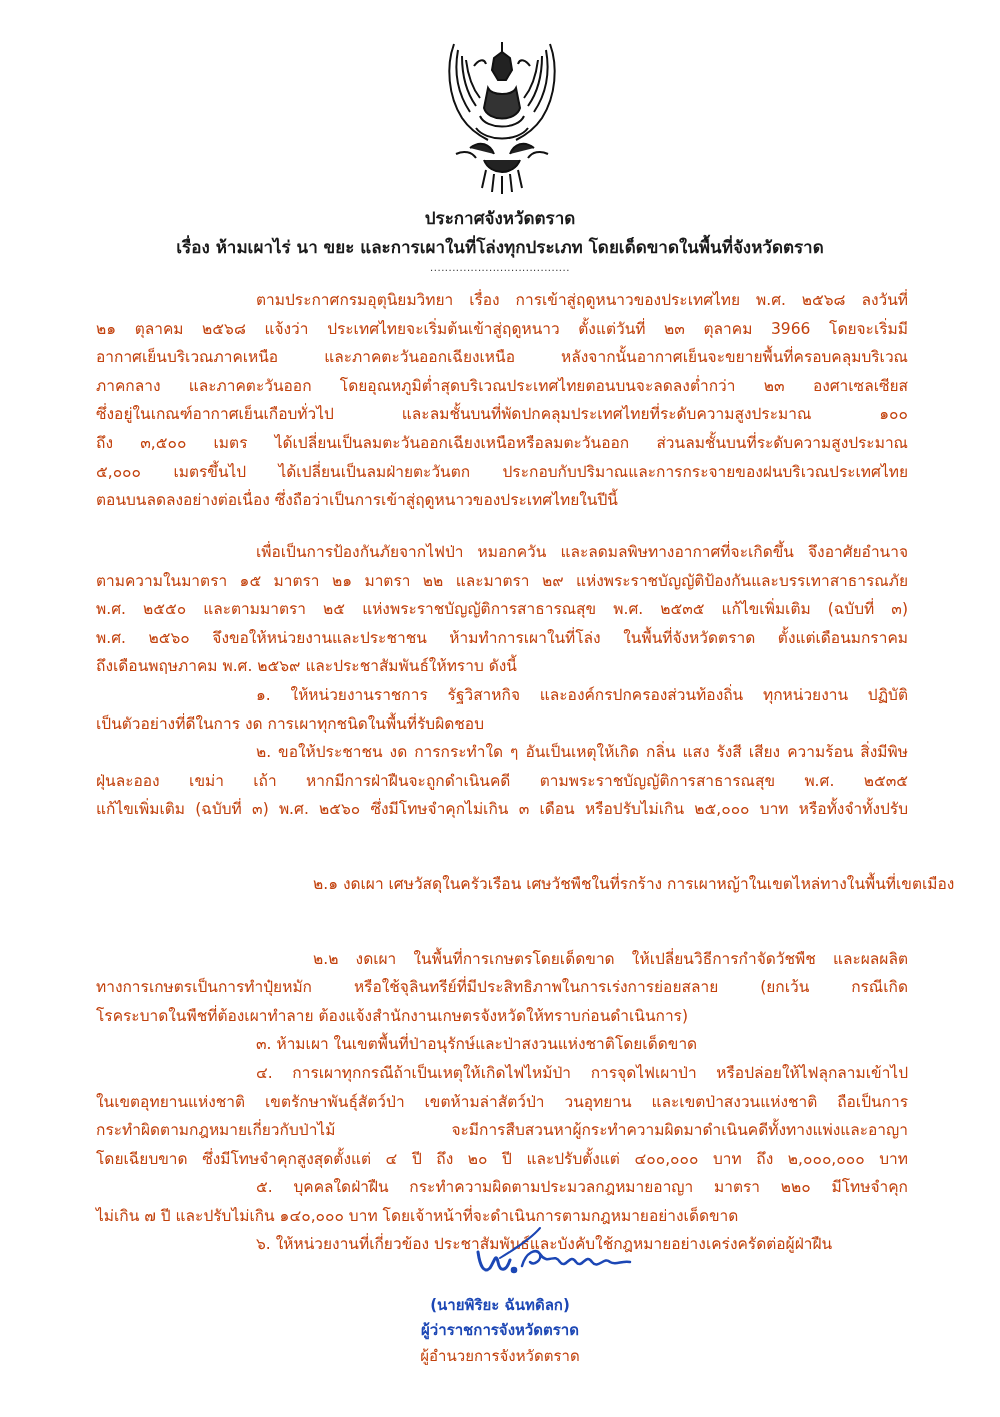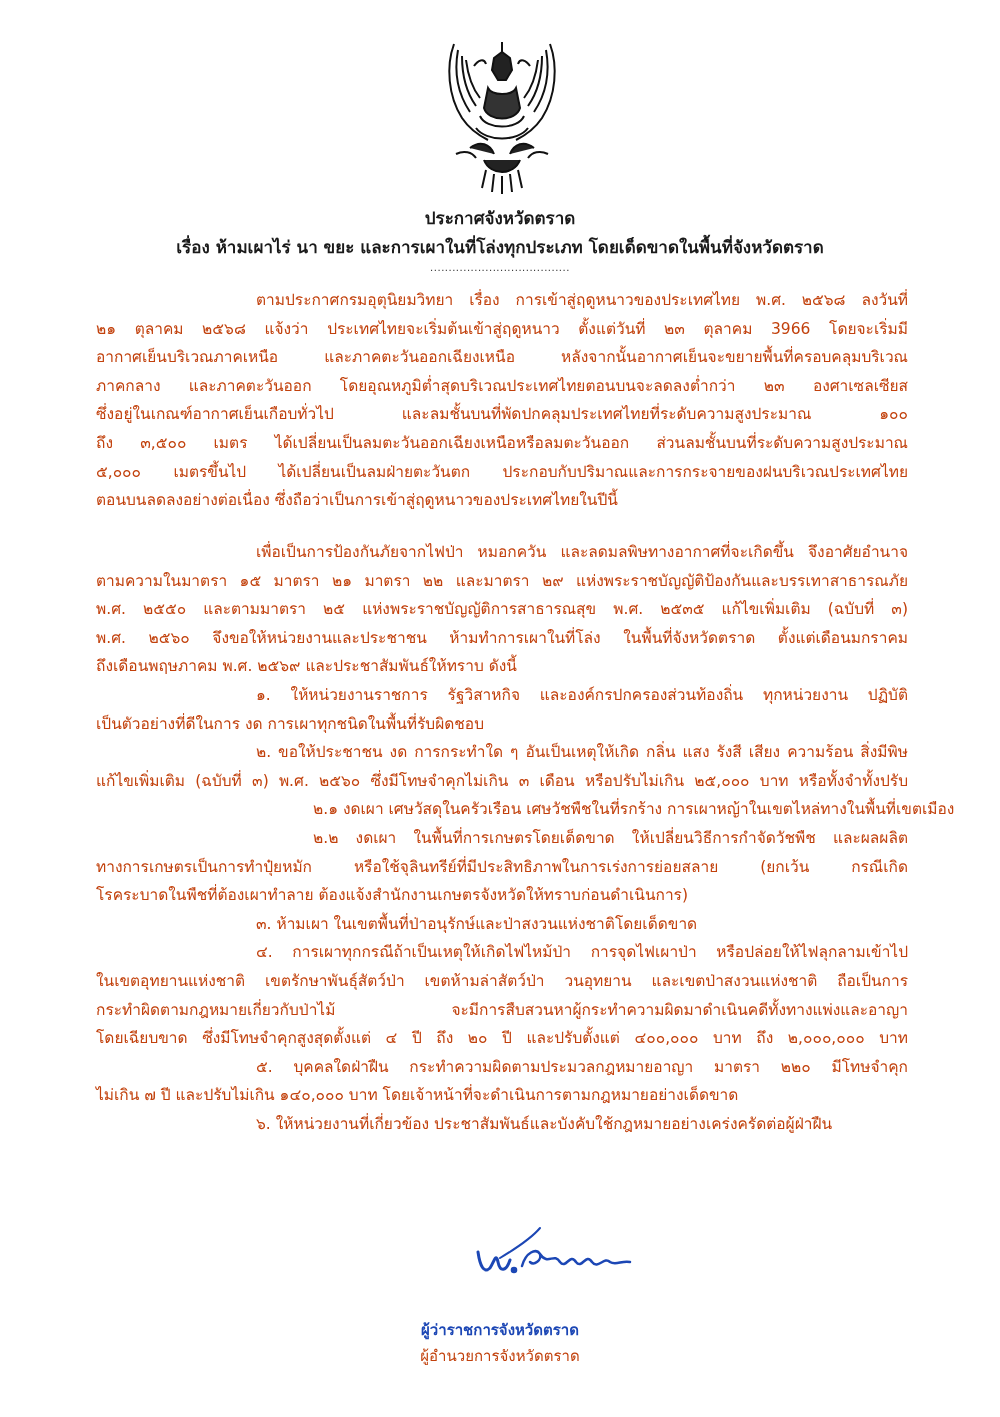--- a/index.html
+++ b/index.html
@@ -11,21 +11,21 @@
            font-size: 17px; color: #1a1a1a; }
   .t1 { top: 204px; }
   .t2 { top: 233px; }
   .dots { position: absolute; top: 262px; left: 0; width: 1000px; text-align: center;
           font-size: 10px; letter-spacing: 0.5px; color: #333; }
   .body { position: absolute; left: 96px; width: 812px; font-size: 15.5px; line-height: 28.6px;
           color: #c2410c; }
   .line { white-space: nowrap; display: block; height: 28.6px; overflow: visible; }
   .justify { text-align: justify; text-align-last: justify; }
   .ind1 { padding-left: 160px; }
-  .ind2 { padding-left: 217px; }
+  .ind2 { padding-left: 217px; margin-top: 46px; }
   .p1 { top: 286px; }
   .p2 { top: 538px; }
   .date { position: absolute; top: 1182px; left: 363px; font-size: 15.5px; color: #2b2b2b; white-space: nowrap; }
   .day-ink { color: #1c47b5; font-weight: bold; font-size: 22px; font-style: italic; display: inline-block; width: 56px; text-align: center; }
   .signature { position: absolute; left: 470px; top: 1222px; width: 170px; height: 60px; }
   .signer { position: absolute; left: 0; width: 1000px; text-align: center; font-size: 15px; }
   .s1 { top: 1293px; color: #1c47b5; font-weight: bold; }
   .s2 { top: 1318px; color: #1c47b5; font-weight: bold; }
   .s3 { top: 1344px; color: #c2410c; }
 </style>
@@ -88,20 +88,21 @@
     <span class="line justify">พ.ศ. ๒๕๕๐ และตามมาตรา ๒๕ แห่งพระราชบัญญัติการสาธารณสุข พ.ศ. ๒๕๓๕ แก้ไขเพิ่มเติม (ฉบับที่ ๓)</span>
     <span class="line justify">พ.ศ. ๒๕๖๐ จึงขอให้หน่วยงานและประชาชน ห้ามทำการเผาในที่โล่ง ในพื้นที่จังหวัดตราด ตั้งแต่เดือนมกราคม</span>
     <span class="line">ถึงเดือนพฤษภาคม พ.ศ. ๒๕๖๙ และประชาสัมพันธ์ให้ทราบ ดังนี้</span>
 
     <div>
       <span class="line justify ind1">๑. ให้หน่วยงานราชการ รัฐวิสาหกิจ และองค์กรปกครองส่วนท้องถิ่น ทุกหน่วยงาน ปฏิบัติ</span>
       <span class="line">เป็นตัวอย่างที่ดีในการ งด การเผาทุกชนิดในพื้นที่รับผิดชอบ</span>
     </div>
     <div>
       <span class="line justify ind1">๒. ขอให้ประชาชน งด การกระทำใด ๆ อันเป็นเหตุให้เกิด กลิ่น แสง รังสี เสียง ความร้อน สิ่งมีพิษ</span>
+      <span class="line justify">ฝุ่นละออง เขม่า เถ้า หากมีการฝ่าฝืนจะถูกดำเนินคดี ตามพระราชบัญญัติการสาธารณสุข พ.ศ. ๒๕๓๕</span>
       <span class="line justify">แก้ไขเพิ่มเติม (ฉบับที่ ๓) พ.ศ. ๒๕๖๐ ซึ่งมีโทษจำคุกไม่เกิน ๓ เดือน หรือปรับไม่เกิน ๒๕,๐๐๐ บาท หรือทั้งจำทั้งปรับ</span>
     </div>
     <div>
       <span class="line justify ind2">๒.๑ งดเผา เศษวัสดุในครัวเรือน เศษวัชพืชในที่รกร้าง การเผาหญ้าในเขตไหล่ทางในพื้นที่เขตเมือง</span>
     </div>
     <div>
       <span class="line justify ind2">๒.๒ งดเผา ในพื้นที่การเกษตรโดยเด็ดขาด ให้เปลี่ยนวิธีการกำจัดวัชพืช และผลผลิต</span>
       <span class="line justify">ทางการเกษตรเป็นการทำปุ๋ยหมัก หรือใช้จุลินทรีย์ที่มีประสิทธิภาพในการเร่งการย่อยสลาย (ยกเว้น กรณีเกิด</span>
       <span class="line">โรคระบาดในพืชที่ต้องเผาทำลาย ต้องแจ้งสำนักงานเกษตรจังหวัดให้ทราบก่อนดำเนินการ)</span>
     </div>
@@ -126,16 +127,17 @@
 
   <svg class="signature" viewBox="0 0 170 60">
     <g fill="none" stroke="#1c47b5" stroke-width="3" stroke-linecap="round">
       <path d="M70 6 C60 18 40 30 30 36" stroke-width="2"></path>
       <path d="M8 30 C10 44 14 52 20 46 C24 40 26 30 28 40 C30 50 36 50 40 38"></path>
       <circle cx="44" cy="48" r="1.8" fill="#1c47b5"></circle>
       <path d="M52 44 C56 30 66 26 70 32 C72 38 64 44 60 40 M70 32 C78 44 84 30 90 40 C96 48 100 30 106 40 C112 48 116 30 122 40 C128 48 134 34 140 40 C146 44 152 38 160 40" stroke-width="2.5"></path>
     </g>
   </svg>
 
+  <div class="signer s1">(นายพิริยะ ฉันทดิลก)</div>
   <div class="signer s2">ผู้ว่าราชการจังหวัดตราด</div>
   <div class="signer s3">ผู้อำนวยการจังหวัดตราด</div>
 
 </div>
 
 </body></html>

